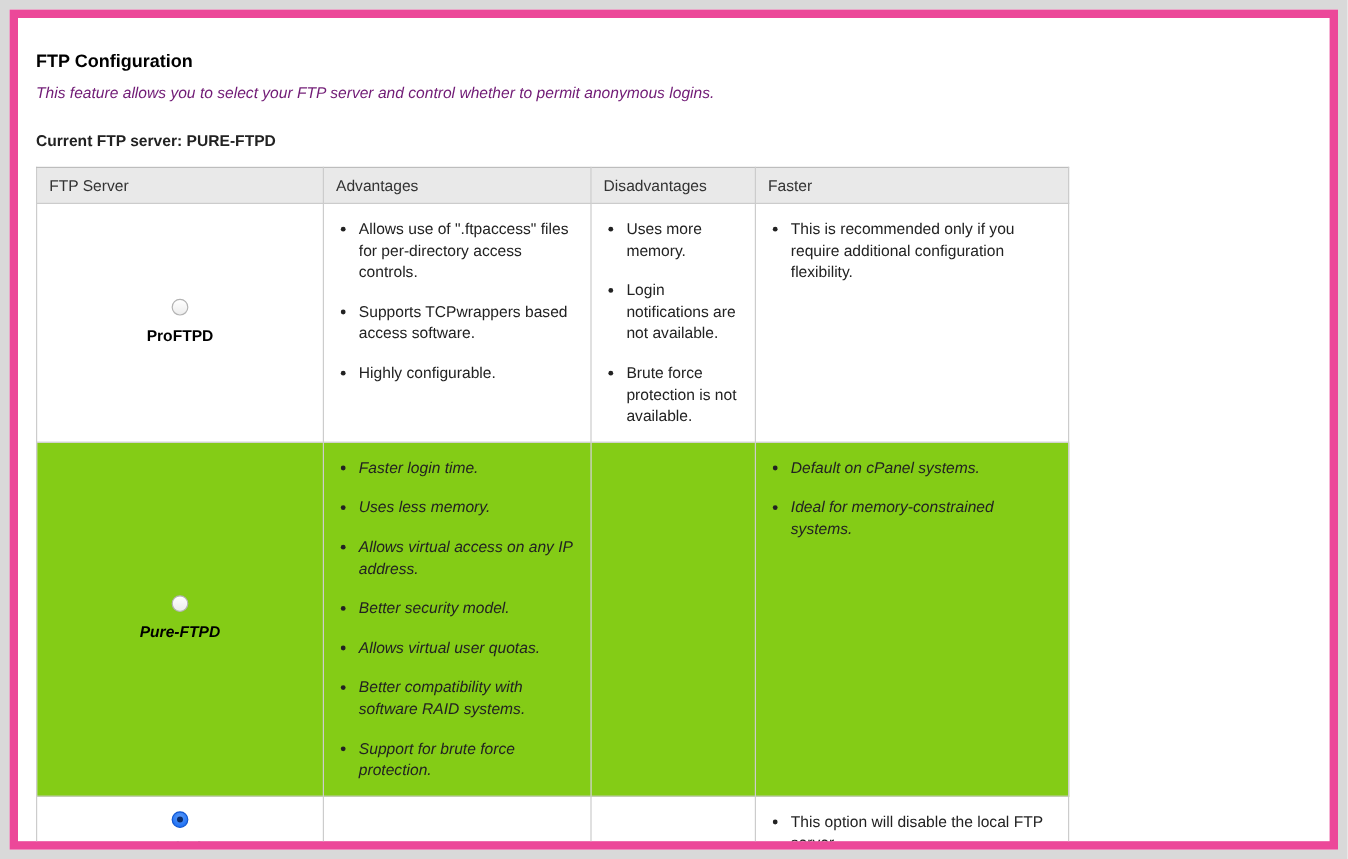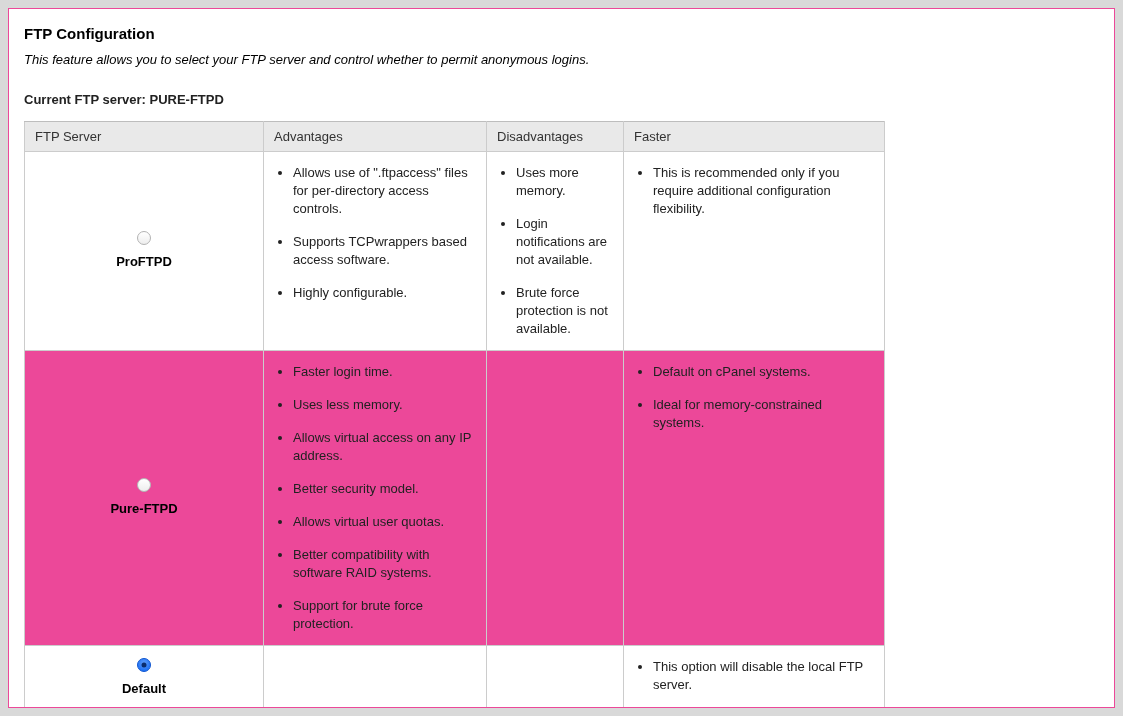--- a/index.html
+++ b/index.html
@@ -8,34 +8,34 @@
     margin: 0;
     background: #d9d9d9;
     font-family: "Liberation Sans", "DejaVu Sans", sans-serif;
     font-size: 13px;
     color: #222;
   }
   .panel {
     position: absolute;
     top: 8px; left: 8px; right: 8px; bottom: 8px;
     background: #ffffff;
-    border: 1px solid #ec4899;
-    padding: 4px 15px;
+    border: 7px solid #ec4899;
+    padding: 16px 15px;
     overflow: hidden;
   }
   .page-title {
     font-size: 15px;
     font-weight: bold;
     color: #000;
     margin: 12px 0 10px 0;
   }
   .page-desc {
     font-style: italic;
     margin: 0 0 25px 0;
-    color: #000000;
+    color: #701a75;
   }
   .current-line {
     margin: 0 0 14px 0;
     color: #222;
     font-weight: bold;
   }
   table.ftp-table {
     border-collapse: collapse;
     table-layout: fixed;
     width: 860px;
@@ -50,21 +50,21 @@
     background: #e9e9e9;
     border-top-color: #bdbdbd;
     padding: 7px 10px;
     color: #333;
     height: 24px;
   }
   .ftp-table td {
     padding: 12px 12px;
     line-height: 18px;
   }
-  .ftp-table tr.alt td { background: #ec4899; }
+  .ftp-table tr.alt td { background: #84cc16; font-style: italic; }
   td.server-cell {
     vertical-align: middle;
     text-align: center;
   }
   .server-option-label {
     font-weight: bold;
     color: #000;
     display: block;
     margin-top: 3px;
   }

